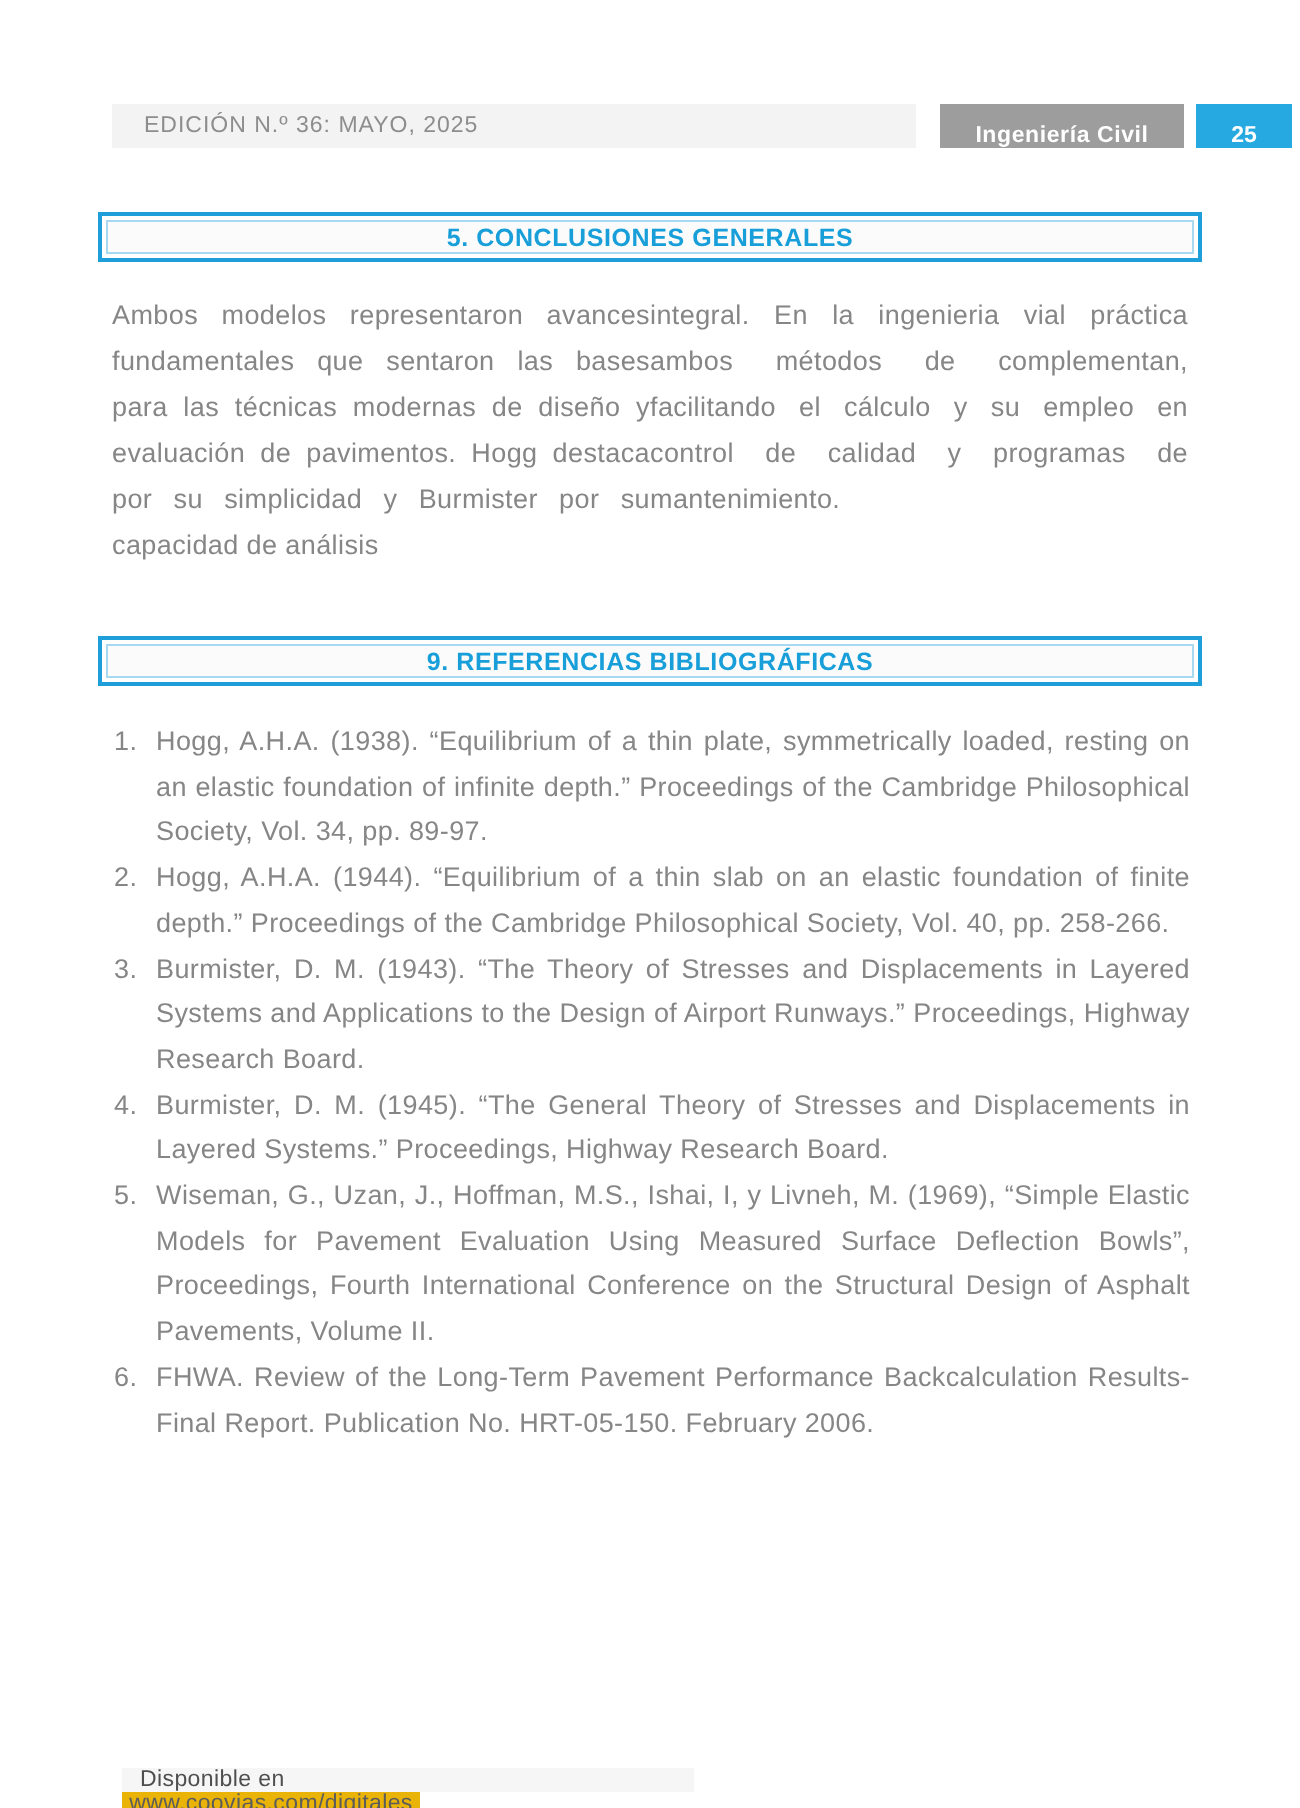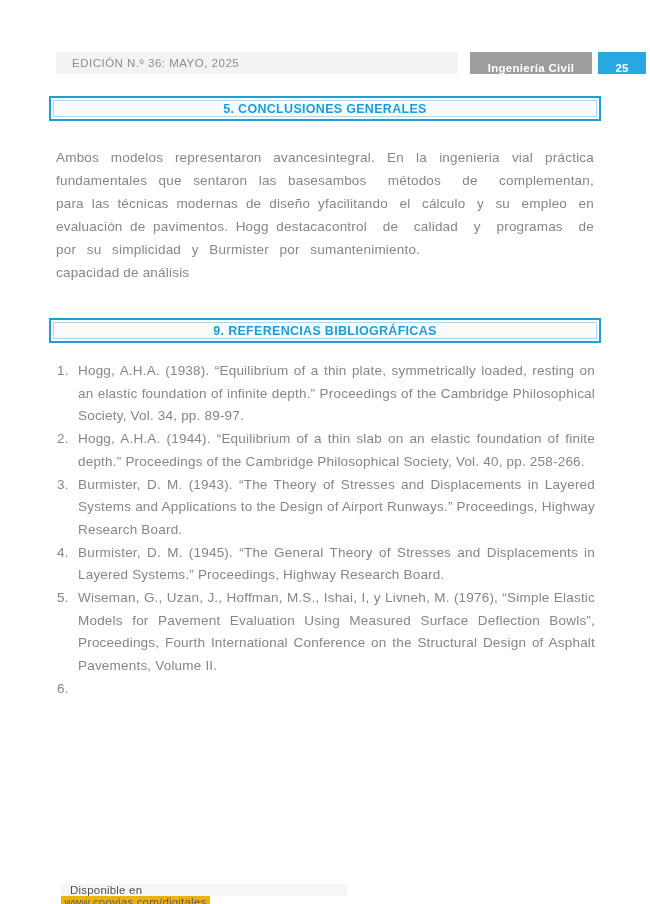--- a/index.html
+++ b/index.html
@@ -31,21 +31,21 @@
   
   .section-box{
     position:absolute;left:49px;width:552px;height:25px;
     box-sizing:border-box;
     border:2px solid #1e9fd9;
     box-shadow:inset 0 0 0 2px #ffffff, inset 0 0 0 3px #a9d9f0;
     background:#fbfbfb;
     color:#189fd9;font-size:12.5px;font-weight:bold;letter-spacing:.3px;
     display:flex;align-items:center;justify-content:center;
   }
-  .box-conclusions{top:80px;}
+  .box-conclusions{top:90px;}
   .box-references{top:302px;}
   
   .two-col{
     position:absolute;left:56px;top:130px;width:538px;
     display:flex;
     color:#868686;font-size:13.5px;line-height:23px;
     letter-spacing:.2px;
   }
   .col{flex:1;text-align:justify;}
   
@@ -113,24 +113,25 @@
     <div class="ref">
       <span class="num">3.</span>
       <span>Burmister, D. M. (1943). “The Theory of Stresses and Displacements in Layered Systems and Applications to the Design of Airport Runways.” Proceedings, Highway Research Board.</span>
     </div>
     <div class="ref">
       <span class="num">4.</span>
       <span>Burmister, D. M. (1945). “The General Theory of Stresses and Displacements in Layered Systems.” Proceedings, Highway Research Board.</span>
     </div>
     <div class="ref">
       <span class="num">5.</span>
-      <span>Wiseman, G., Uzan, J., Hoffman, M.S., Ishai, I, y Livneh, M. (1976), “Simple Elastic Models for Pavement Evaluation Using Measured Surface Deflection Bowls”, Proceedings, Fourth International Conference on the Structural Design of Asphalt Pavements, Volume II.</span>
+      <span>Wiseman, G., Uzan, J., Hoffman, M.S., Ishai, I, y Livneh, M. (1969), “Simple Elastic Models for Pavement Evaluation Using Measured Surface Deflection Bowls”, Proceedings, Fourth International Conference on the Structural Design of Asphalt Pavements, Volume II.</span>
     </div>
     <div class="ref">
       <span class="num">6.</span>
+      <span>FHWA. Review of the Long-Term Pavement Performance Backcalculation Results-Final Report. Publication No. HRT-05-150. February 2006.</span>
     </div>
   </div>
 
   <div class="footer">
     <div class="footer-bar"></div>
     <div class="footer-label">
       <span>Disponible en</span>
     </div>
     <div class="footer-url">
       <span>www.coovias.com/digitales</span>

